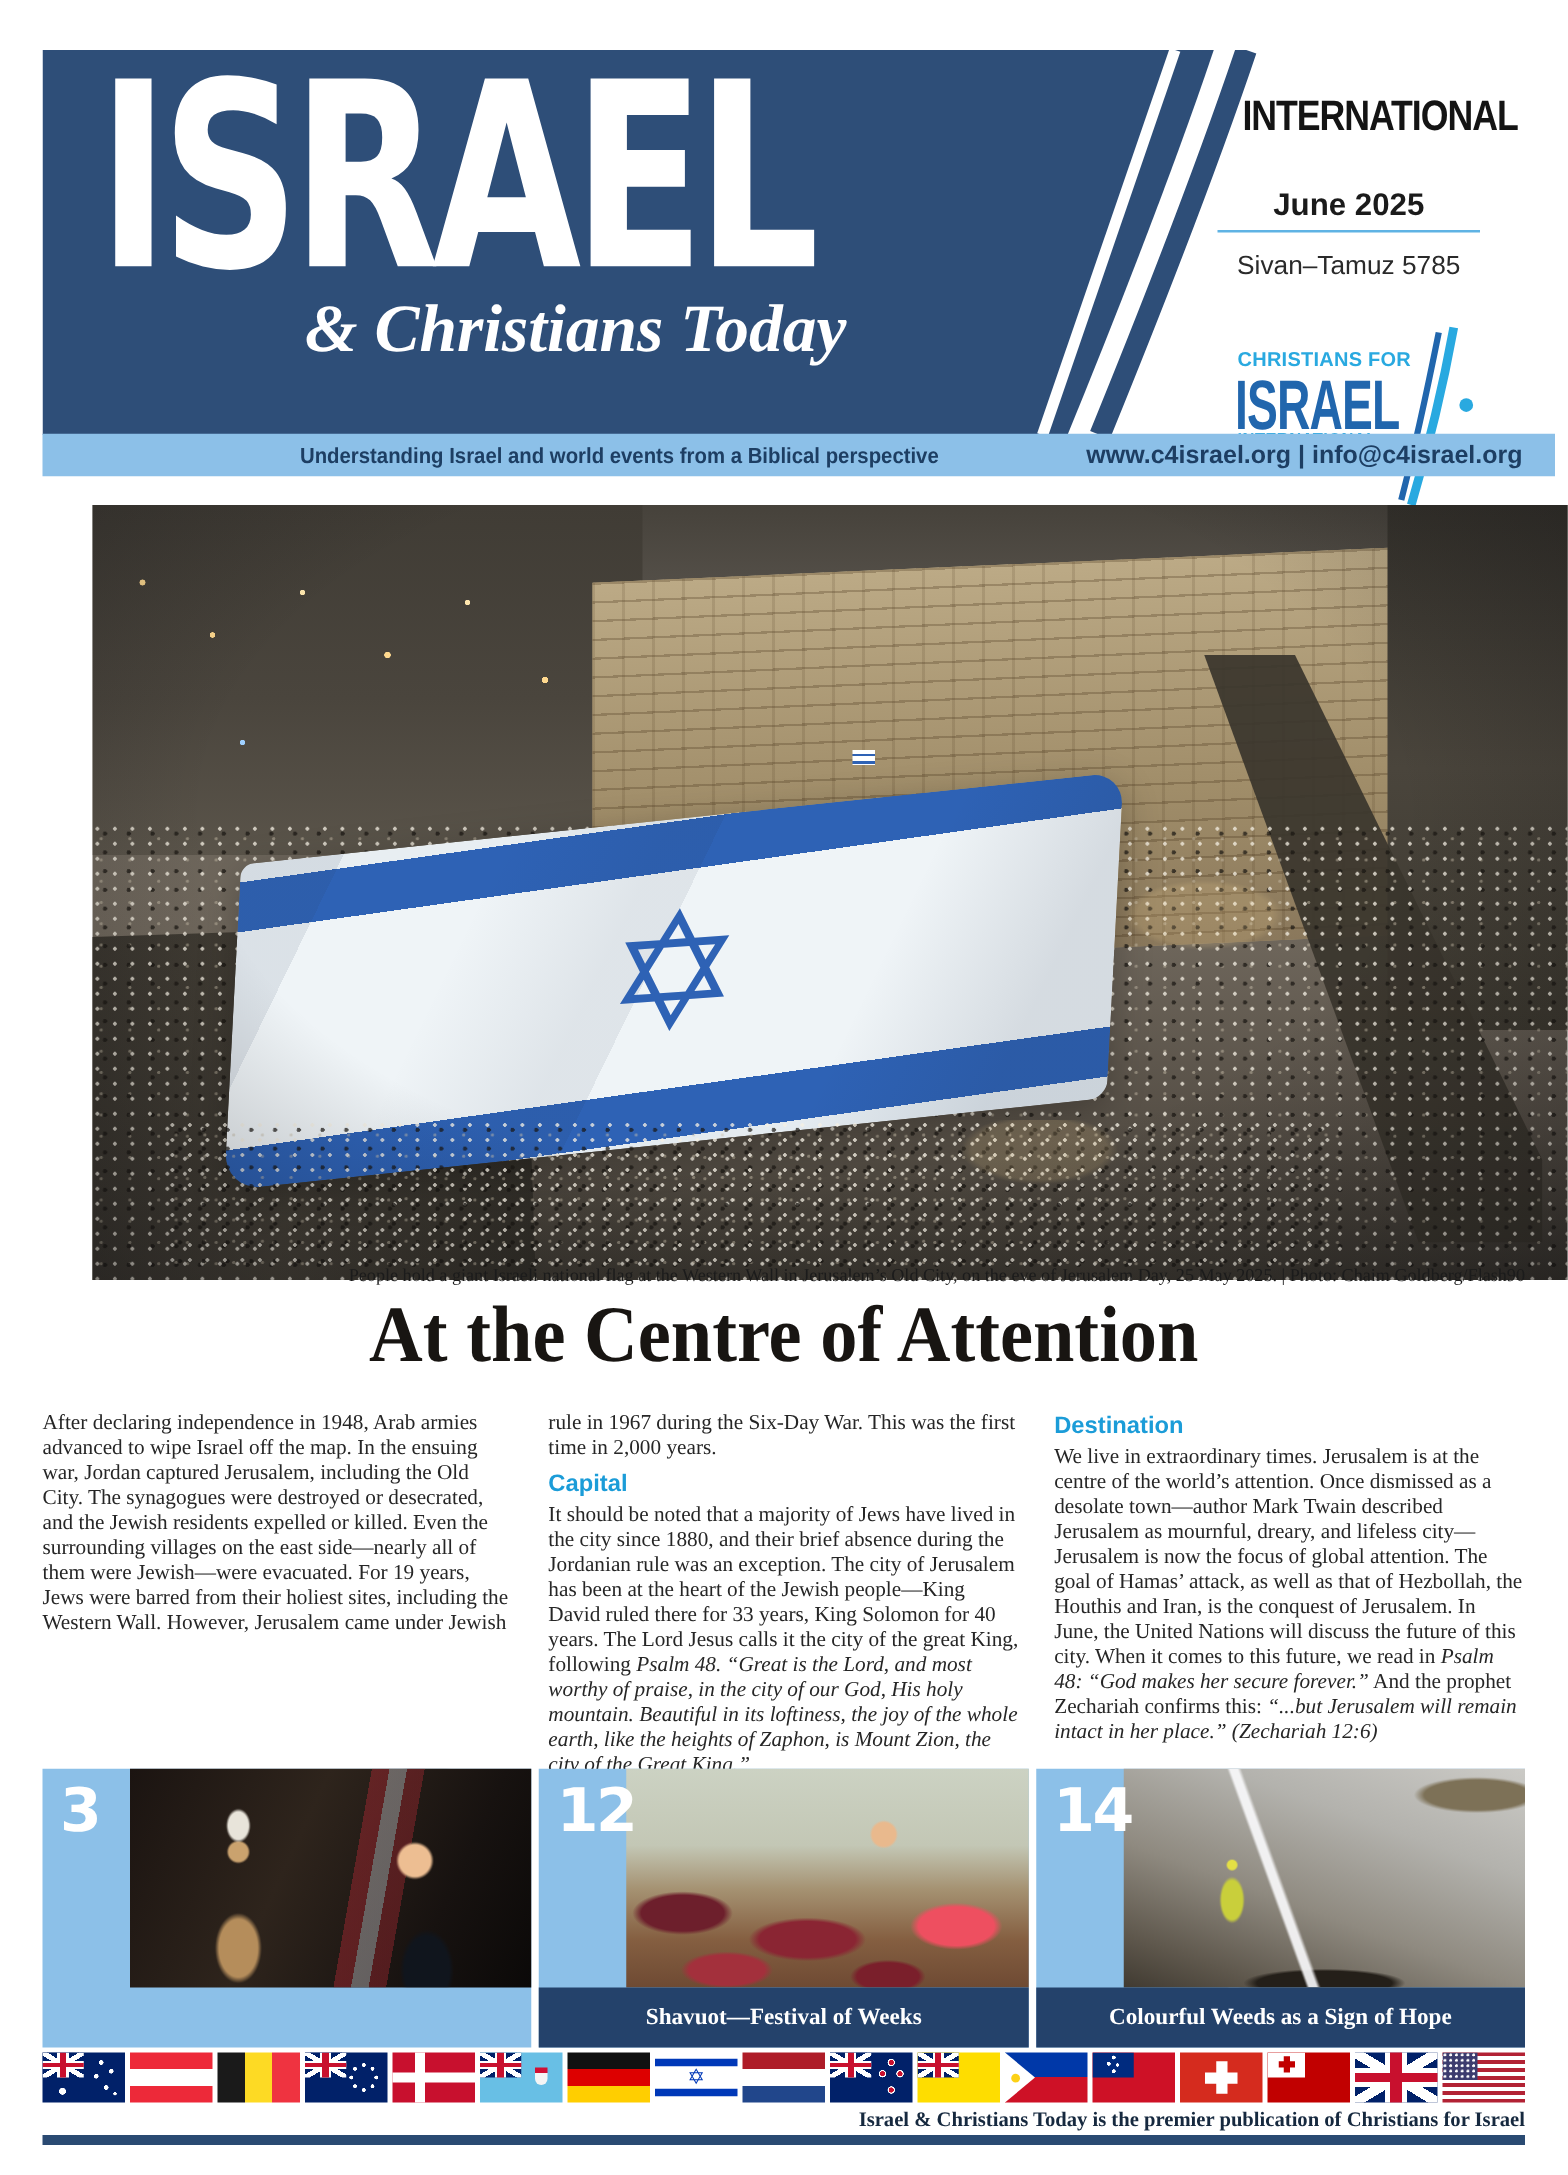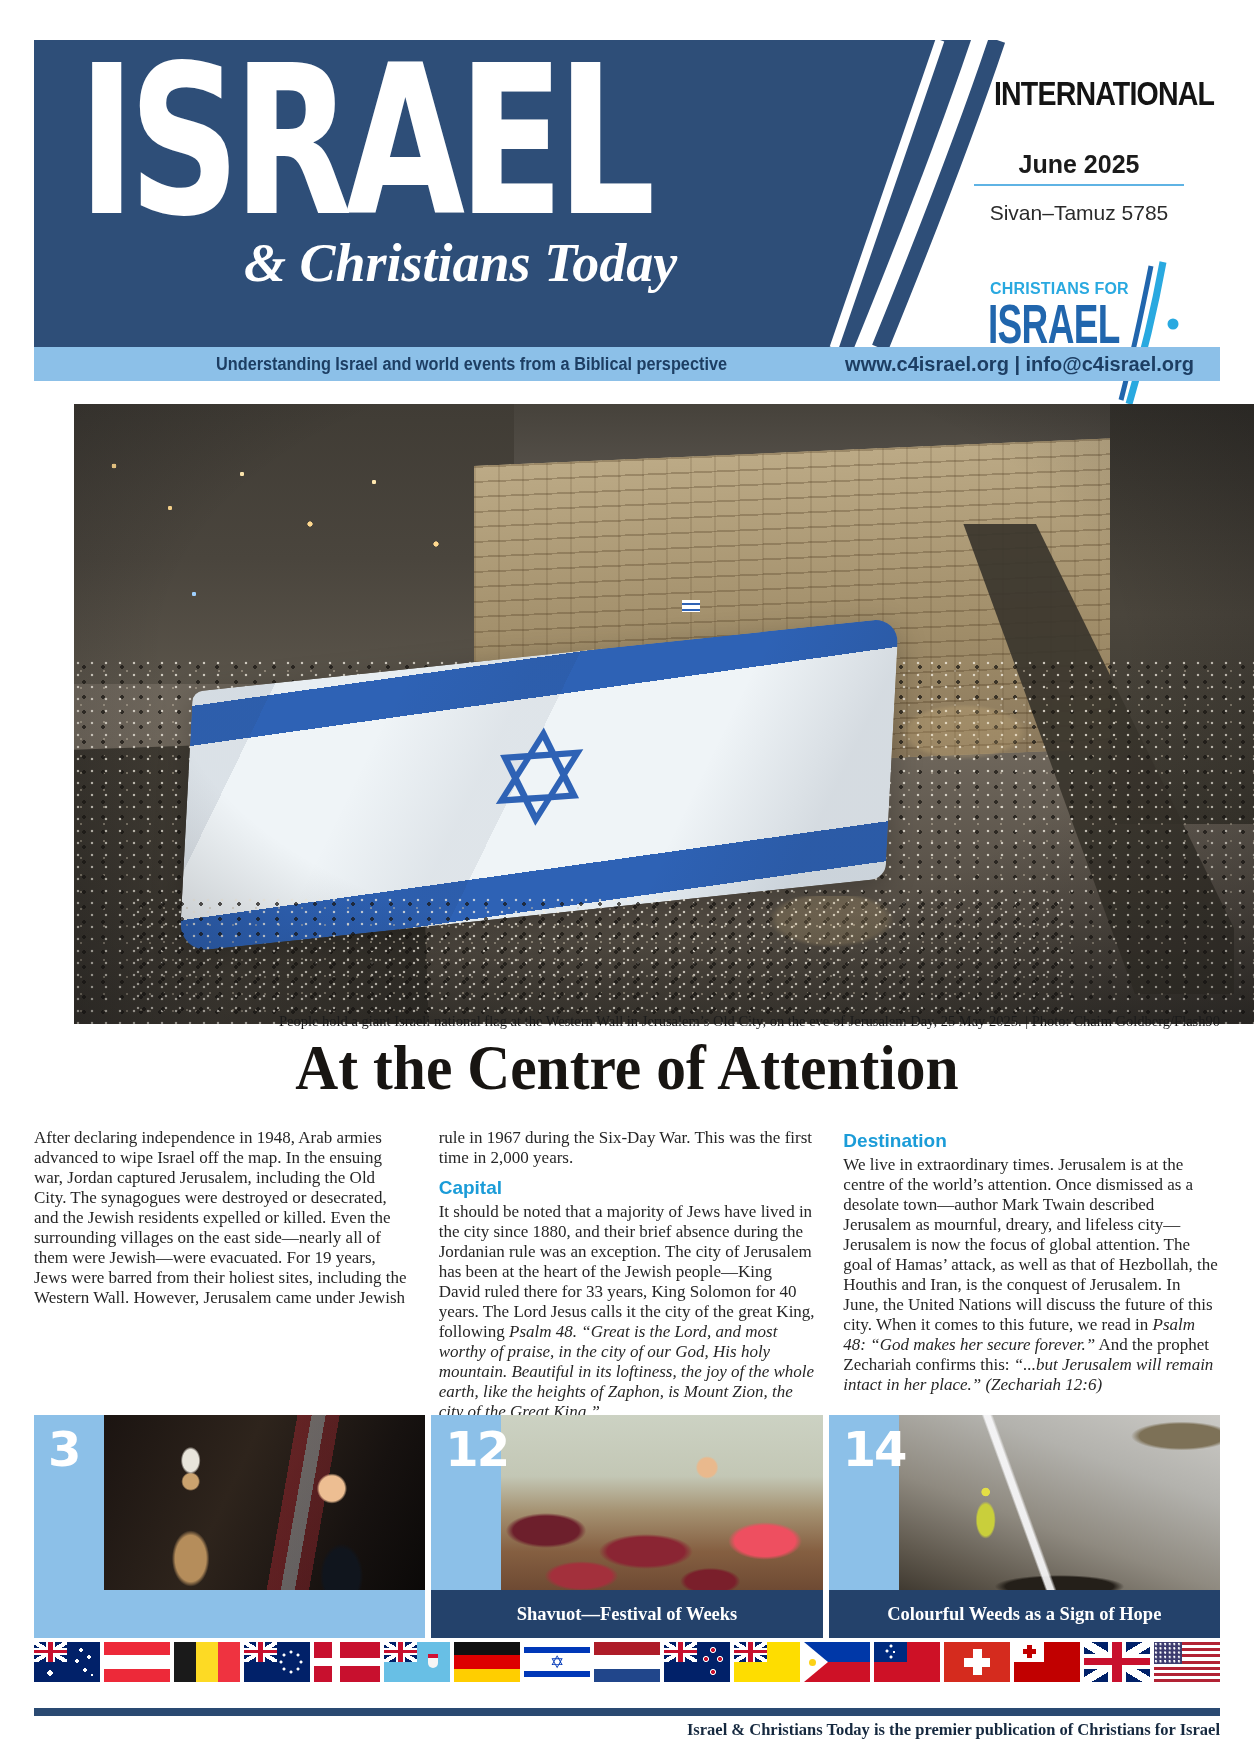--- a/index.html
+++ b/index.html
@@ -22,21 +22,21 @@
   .c4i{position:absolute;left:923px;top:196px;width:224px;height:152px;}
   .c4i-top{position:absolute;left:33px;top:44px;color:#29a9e0;font-weight:bold;font-size:16px;letter-spacing:.2px;}
   .c4i-name{position:absolute;left:31px;top:60px;color:#2166ad;font-weight:bold;font-size:56px;line-height:1;
      transform:scaleX(.66);transform-origin:left top;letter-spacing:-1px;}
   .c4i-bottom{position:absolute;left:33px;top:108px;color:#29a9e0;font-weight:bold;font-size:15px;
      transform:scaleX(.88);transform-origin:left top;letter-spacing:.4px;}
   .c4i-slash{position:absolute;left:150px;top:18px;overflow:visible;}
 
   
   .tagbar{position:absolute;left:34px;top:347px;width:1186px;height:34px;background:#8cc0e8;
-     display:flex;align-items:center;}
+     display:flex;align-items:center;padding-left:24px;}
   .tagline{margin-left:182px;font-size:17.5px;font-weight:700;color:#1d3e63;
      transform:scaleX(.93);transform-origin:left center;}
   .contact{position:absolute;right:26px;font-size:20px;font-weight:700;color:#1d3e63;}
 
   
   .hero{position:absolute;left:34px;top:388px;width:1186px;height:620px;overflow:hidden;
      background:linear-gradient(180deg,#46423b 0%,#56514a 12%,#6b645a 35%,#6f675c 55%,#564f46 80%,#3a362f 100%);}
   .hero-bldg{position:absolute;left:0;top:0;width:440px;height:280px;
      background-image:
        radial-gradient(circle 2.2px at 40px 62px,#ffd98f 0 2.2px,transparent 2.6px),
@@ -219,21 +219,21 @@
      linear-gradient(31deg,transparent calc(50% - 4px),#fff 0 calc(50% + 4px),transparent 0),
      linear-gradient(-31deg,transparent calc(50% - 4px),#fff 0 calc(50% + 4px),transparent 0);}
   .f-united-states{background:repeating-linear-gradient(180deg,#b22234 0 3.1px,#fff 3.1px 6.2px);}
   .f-united-states::before{content:"";position:absolute;left:0;top:0;width:28px;height:21.7px;
      background-color:#3c3b6e;
      background-image:radial-gradient(circle 1px at 2px 2px,#fff 0 1px,transparent 1.3px);
      background-size:4.6px 4.3px;}
 
   
   .footer-line{position:absolute;left:34px;top:1686px;width:1186px;text-align:right;
-     font-family:"Liberation Serif",serif;font-weight:700;font-size:16.5px;color:#16293f;margin-top:34px;}
+     font-family:"Liberation Serif",serif;font-weight:700;font-size:16.5px;color:#16293f;}
   .footer-bar{position:absolute;left:34px;top:1708px;width:1186px;height:8px;background:#2a4a72;}
 </style>
 </head>
 <body>
 
 <div class="page">
 
   <header class="masthead">
     <svg class="mast-decor" width="1186" height="308" viewBox="0 0 1186 308">
       <path d="M0,0 H937 C905,95 862,205 820,308 H0 Z" fill="#2e4e78"></path>

